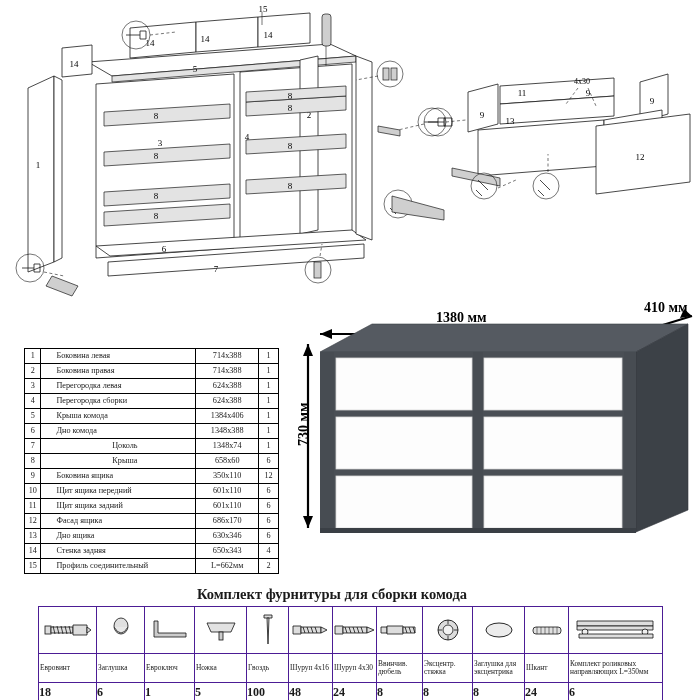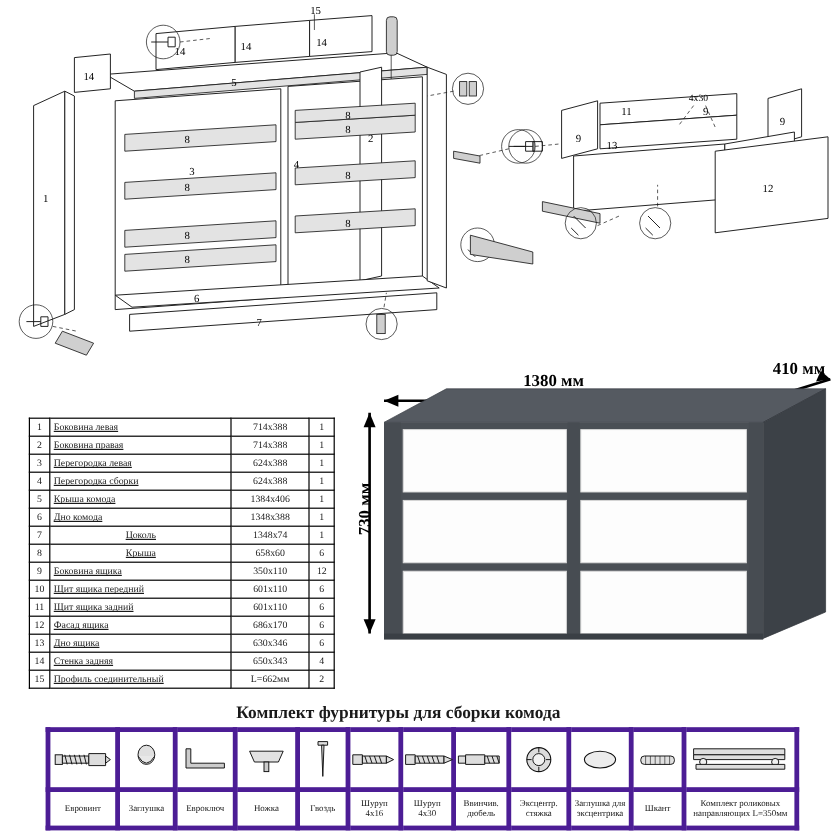--- a/index.html
+++ b/index.html
@@ -41,21 +41,21 @@
     font-size: 8.2px;
     font-family: "Liberation Serif", serif;
   }
   #parts-table td {
     border: 1px solid #000;
     padding: 1px 2px;
     line-height: 1.15;
     height: 12px;
   }
   #parts-table td.num { width: 12px; text-align: center; }
-  #parts-table td.name { width: 150px; text-align: left; padding-left: 3px; text-decoration: underline; }
+  #parts-table td.name { width: 150px; text-align: left; padding-left: 15px; }
   #parts-table td.size { width: 62px; text-align: center; margin-left: 25px; }
   #parts-table td.qty  { width: 16px; text-align: center; }
   #parts-table tr.center-name td.name { text-align: center; }
 
   
   #dresser-figure {
     position: absolute;
     left: 296px;
     top: 300px;
     width: 410px;
@@ -77,22 +77,21 @@
     position: absolute;
     left: 38px;
     top: 606px;
     width: 624px;
     border-collapse: collapse;
     font-size: 7.4px;
     font-family: "Liberation Serif", serif;
     table-layout: fixed;
   }
   #hardware-table td {
-    border: 4px solid #4c1d95;
-    text-align: center;
+    border: 1px solid #4c1d95;
     vertical-align: middle;
     padding: 0;
   }
   #hardware-table tr.icons td { height: 46px; }
   #hardware-table tr.labels td { height: 26px; line-height: 1.12; padding: 1px; }
   #hardware-table tr.counts td { height: 18px; font-size: 12px; font-weight: bold; }
   .hw-icon { display: block; margin: 0 auto; }
 </style>
 </head>
 <body>
@@ -529,16 +528,30 @@
         <td>Ножка</td>
         <td>Гвоздь</td>
         <td>Шуруп 4х16</td>
         <td>Шуруп 4х30</td>
         <td>Ввинчив. дюбель</td>
         <td>Эксцентр. стяжка</td>
         <td>Заглушка для эксцентрика</td>
         <td>Шкант</td>
         <td>Комплект роликовых направляющих L=350мм</td>
       </tr>
+      <tr class="counts">
+        <td>18</td>
+        <td>6</td>
+        <td>1</td>
+        <td>5</td>
+        <td>100</td>
+        <td>48</td>
+        <td>24</td>
+        <td>8</td>
+        <td>8</td>
+        <td>8</td>
+        <td>24</td>
+        <td>6</td>
+      </tr>
     </tbody>
   </table>
 
 </div>
 
 </body></html>

